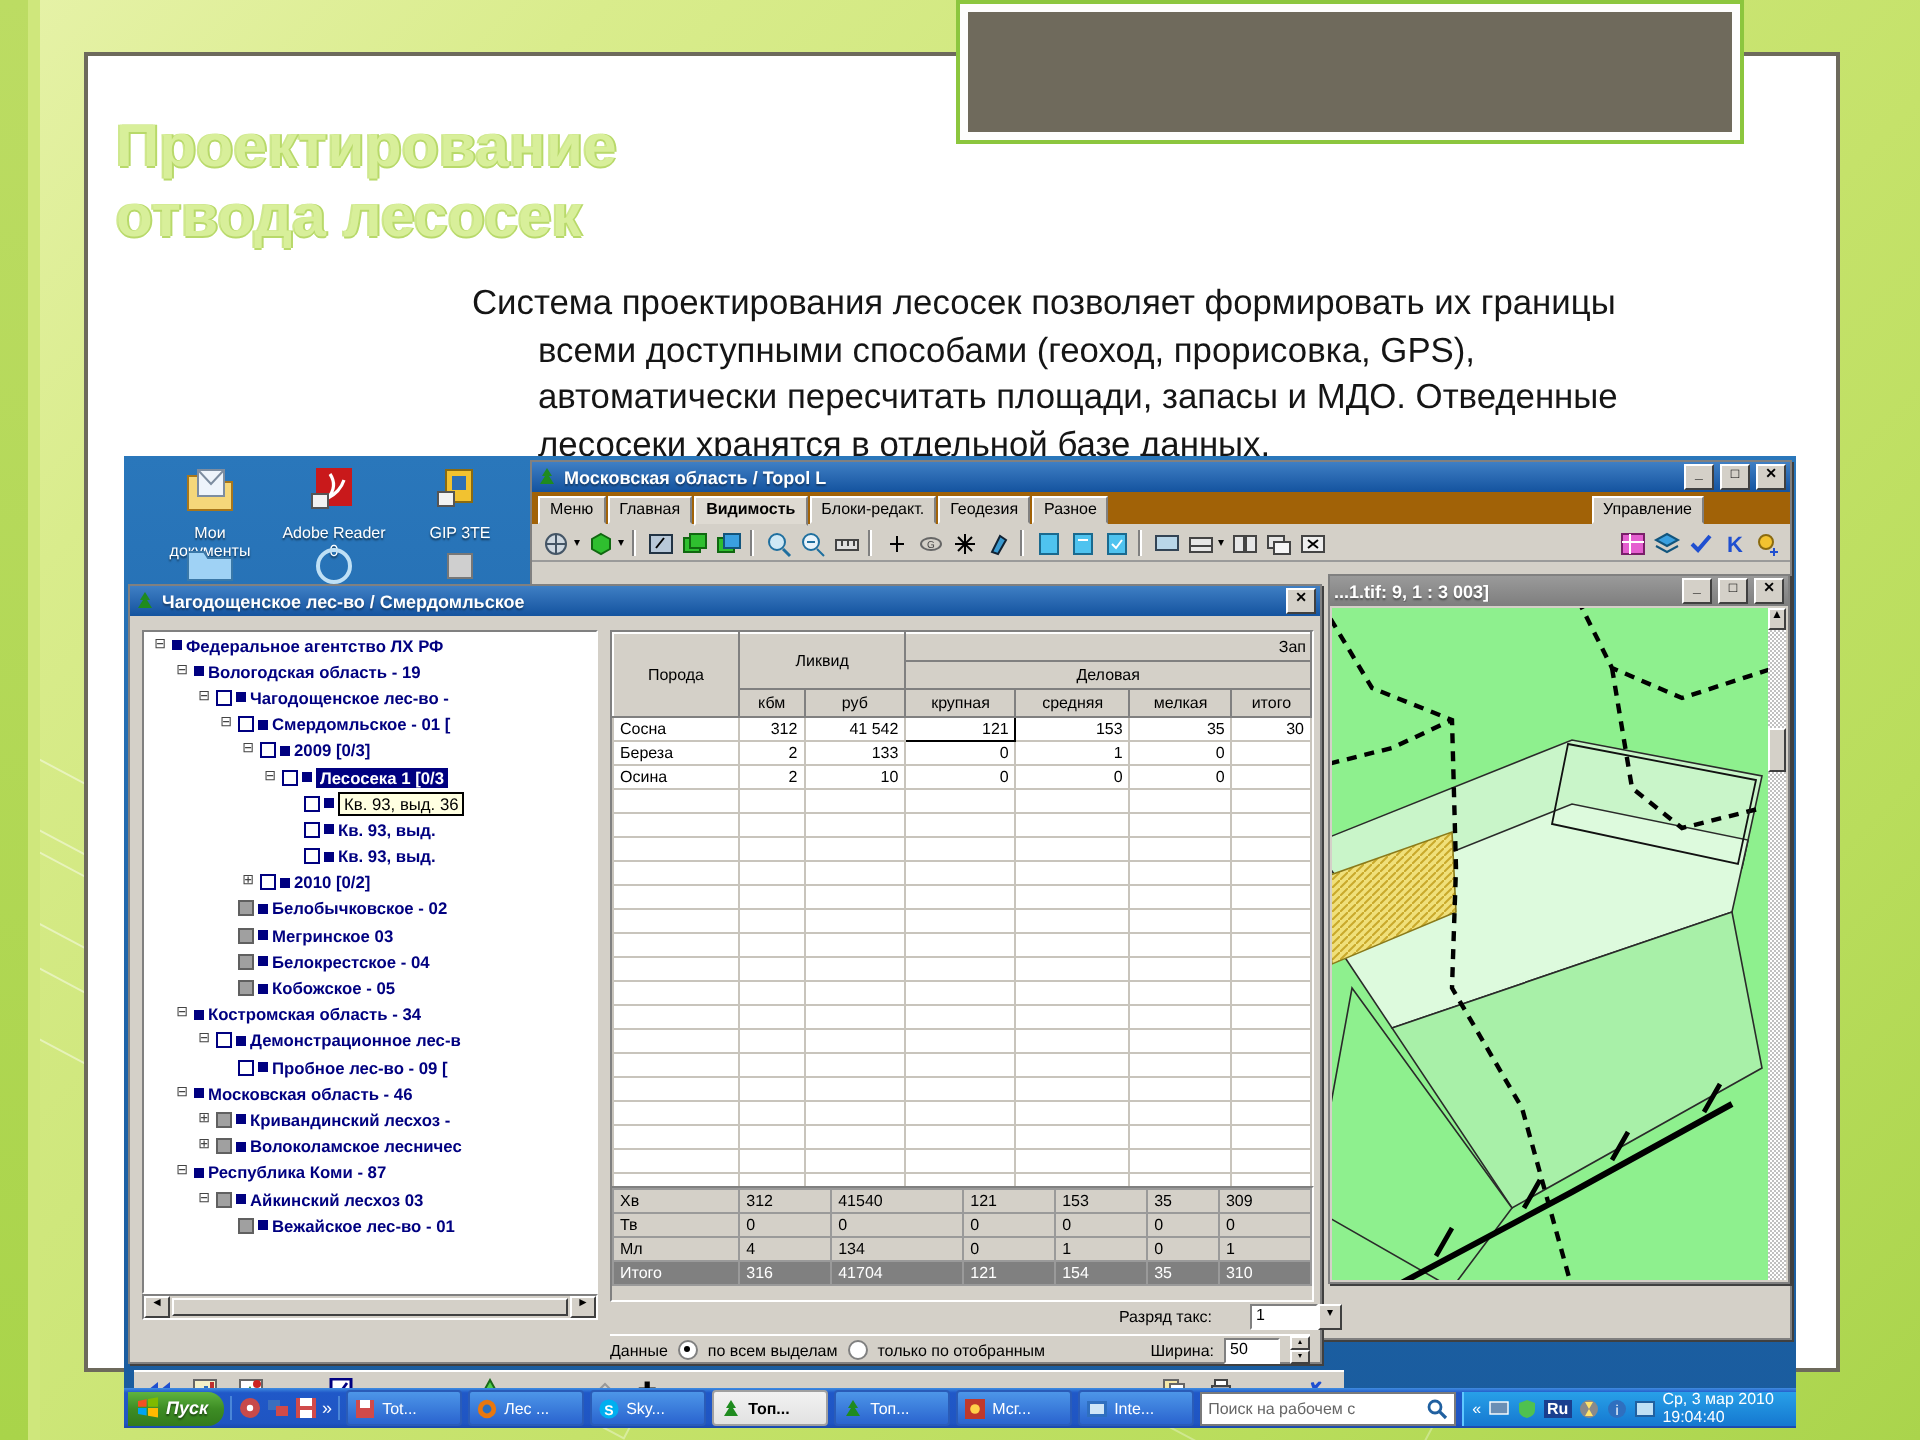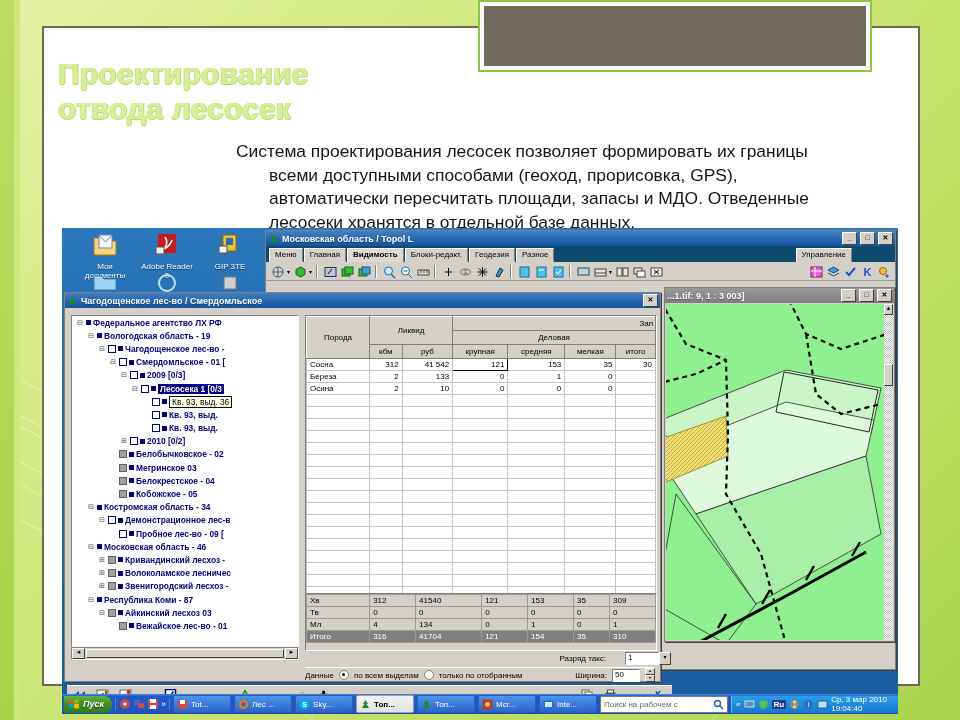--- a/index.html
+++ b/index.html
@@ -56,21 +56,21 @@
   .tbar{height:15px;background:linear-gradient(180deg,#3f7fc4,#14539f);
         color:#fff;font-size:9px;font-weight:bold;display:flex;align-items:center;
         padding:0 2px;gap:3px;}
   .tbar.inactive{background:linear-gradient(180deg,#9a9a9a,#7e7e7e);}
   .tbar .tt{flex:1;white-space:nowrap;overflow:hidden;text-shadow:0 1px 1px rgba(0,0,0,.4);}
   .wbtn{width:13px;height:11px;background:#d4d0c8;border:1px solid;
         border-color:#fff #404040 #404040 #fff;font-size:7px;line-height:9px;text-align:center;color:#000;}
 
   
   #topol{left:203px;top:2px;width:631px;height:440px;}
-  .tabrow{display:flex;gap:1px;padding:2px 3px 0;background:#0c4a6e;font-size:8px;align-items:flex-end;}
+  .tabrow{display:flex;gap:1px;padding:2px 3px 0;background:#a16207;font-size:8px;align-items:flex-end;}
   .tab{padding:1px 5px 2px;background:#d4d0c8;border:1px solid;
        border-color:#fff #808080 #d4d0c8 #fff;white-space:nowrap;}
   .tab.sel{font-weight:bold;padding-bottom:3px;margin-bottom:-1px;background:#dedad2;}
   .tabgap{flex:1;}
   .toolrow{display:flex;align-items:center;gap:2px;padding:2px 4px;background:#d4d0c8;
            border-bottom:1px solid #9a9a9a;}
   .tbi{width:15px;height:14px;border:1px solid transparent;box-sizing:border-box;display:block;}
   .sep{width:1px;height:13px;background:#808080;border-right:1px solid #fff;margin:0 2px;}
 
   
@@ -606,26 +606,20 @@
               <span class="exp">⊞</span>
               <span class="chk grey"></span>
               <span class="dot"></span>
               <span class="lb">Кривандинский лесхоз -</span>
             </div>
             <div class="tnode" style="padding-left: 26px;">
               <span class="exp">⊞</span>
               <span class="chk grey"></span>
               <span class="dot"></span>
               <span class="lb">Волоколамское лесничес</span>
-            </div>
-            <div class="tnode" style="padding-left: 26px;">
-              <span class="exp">⊞</span>
-              <span class="chk grey"></span>
-              <span class="dot"></span>
-              <span class="lb">Звенигородский лесхоз -</span>
             </div>
             <div class="tnode" style="padding-left: 15px; align-items: center;">
               <span class="exp">⊟</span>
               <span class="dot"></span>
               <span class="lb">Республика Коми - 87</span>
             </div>
             <div class="tnode" style="padding-left: 26px;">
               <span class="exp">⊟</span>
               <span class="chk grey"></span>
               <span class="dot"></span>

